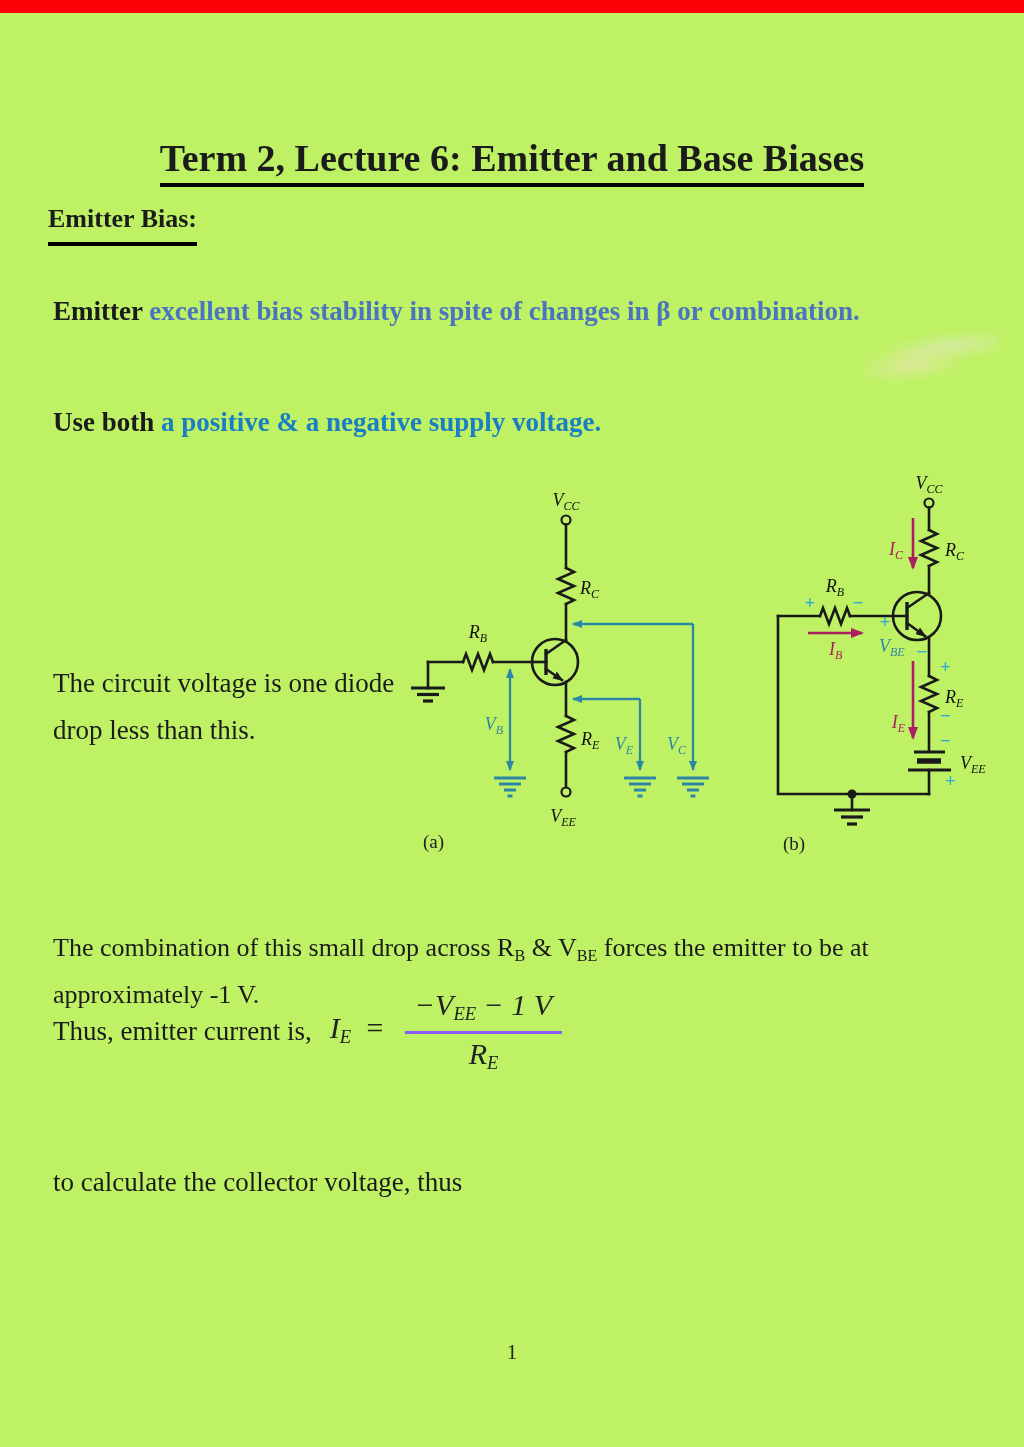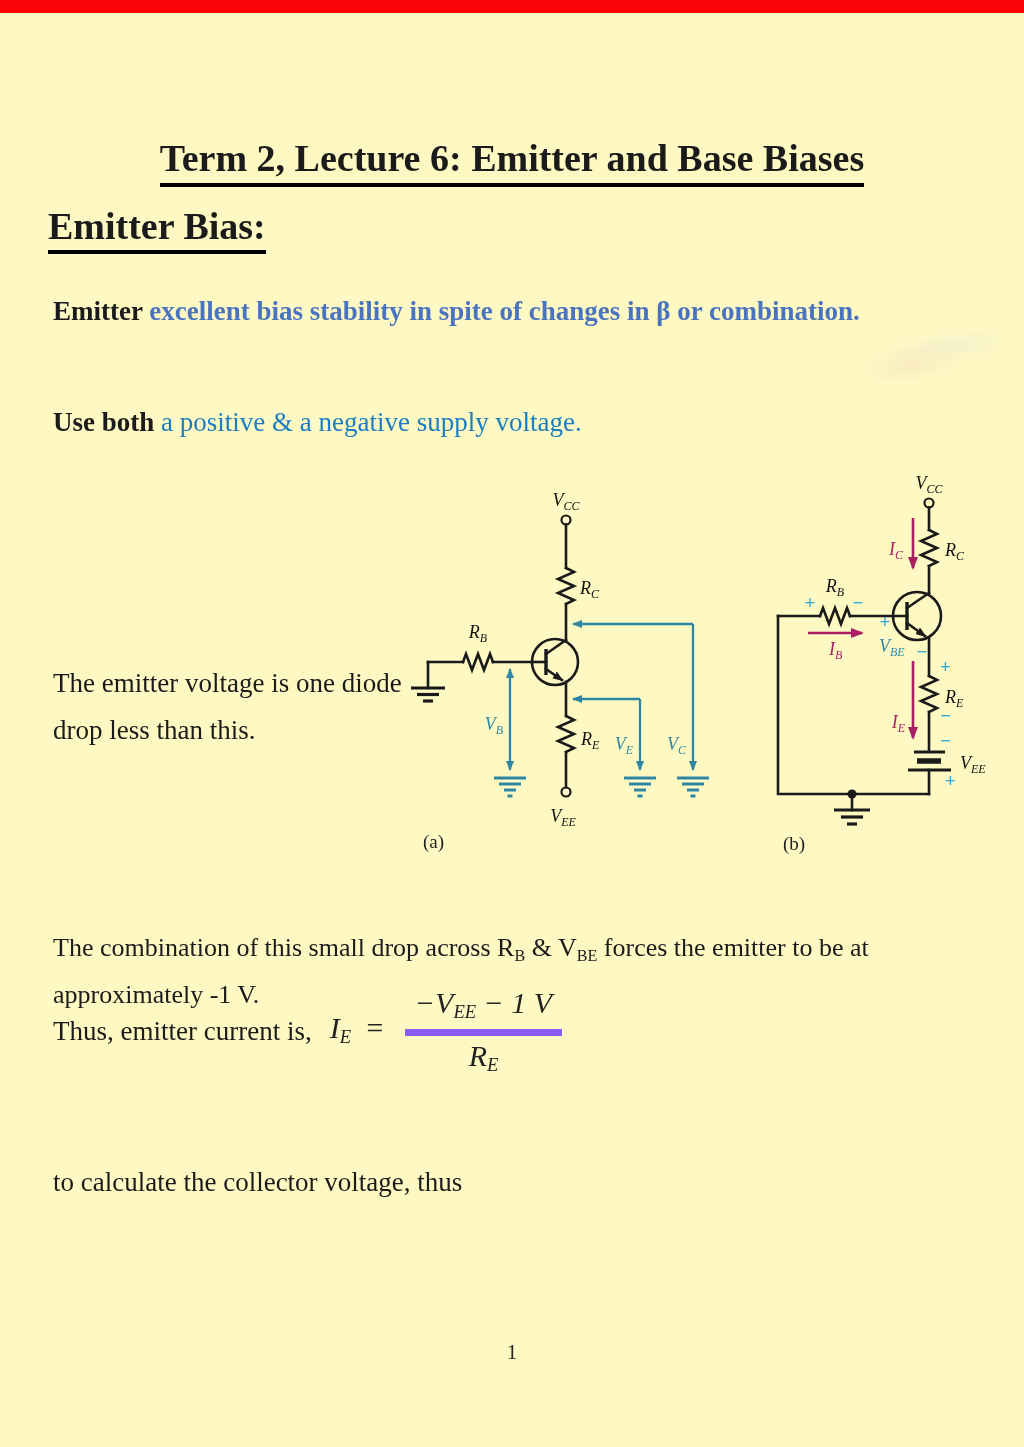--- a/index.html
+++ b/index.html
@@ -1,39 +1,39 @@
 <!DOCTYPE html>
 <html><head>
 <meta charset="utf-8">
 <style>
   html,body{margin:0;padding:0;background:#fff;}
-  .page{position:relative;width:1024px;height:1447px;background:#fef9c3;overflow:hidden;
+  .page{position:relative;width:1024px;height:1447px;background:#bef264;overflow:hidden;
         font-family:"Liberation Serif","DejaVu Serif",serif;color:#1b1b1b;}
   .topbar{position:absolute;left:0;top:0;width:1024px;height:13px;background:#fb0207;}
   .title-wrap{position:absolute;left:0;top:136px;width:1024px;text-align:center;}
   .title{display:inline-block;font-size:38px;font-weight:bold;border-bottom:4px solid #000;padding-bottom:3px;letter-spacing:0px;}
   .heading-wrap{position:absolute;left:48px;top:204px;}
-  .heading{display:inline-block;font-size:38px;font-weight:bold;border-bottom:4px solid #000;padding-bottom:2px;}
+  .heading{display:inline-block;font-size:26px;font-weight:bold;border-bottom:4px solid #000;padding-bottom:8px;}
   .para{position:absolute;font-size:27px;line-height:47px;}
   .bold{font-weight:bold;}
   .hl1{color:#4a74bf;font-weight:bold;}
-  .hl2{color:#1b7ec2;font-weight:normal;}
+  .hl2{color:#1b7ec2;font-weight:bold;}
   .p1{left:53px;top:288px;width:820px;}
   .p2{left:53px;top:399px;width:900px;}
   .pnpn{left:53px;top:466px;width:352px;}
   .pemit{left:53px;top:660px;width:352px;}
   .pcomb{left:53px;top:928px;width:920px;font-size:26px;line-height:39px;}
   .sub{font-size:0.62em;vertical-align:-0.28em;}
   .ital{font-style:italic;}
   .formula{font-style:italic;font-size:30px;font-family:"Liberation Serif","DejaVu Serif",serif;color:#222;}
   .frow{position:absolute;display:flex;align-items:center;}
   .thus-row{left:53px;top:985px;height:92px;}
   .thus-row .ptext{font-size:27px;text-align:right;}
   .frac{display:inline-block;text-align:center;vertical-align:middle;margin-left:14px;}
-  .frac .num{display:block;border-bottom:7px solid #8b5cf6;padding:0 10px 5px;}
+  .frac .num{display:block;border-bottom:3px solid #8b5cf6;padding:0 10px 5px;}
   .frac .den{display:block;padding-top:3px;}
   .app-row{left:53px;top:1103px;height:44px;}
   .app-row .ptext,.calc-row .ptext{font-size:27px;}
   .calc-row{left:53px;top:1160px;height:44px;}
   .gap55{margin-left:55px;}
   .gap38{margin-left:38px;}
   .pagenum{position:absolute;left:0;top:1340px;width:1024px;text-align:center;font-size:21px;color:#222;}
   .smudge{position:absolute;left:862px;top:328px;width:138px;height:58px;pointer-events:none;
     background:
       radial-gradient(ellipse 60% 45% at 35% 60%, rgba(243,225,190,0.55), rgba(243,225,190,0) 70%),
@@ -64,21 +64,21 @@
 
   <div class="heading-wrap">
     <span class="heading">Emitter Bias:</span>
   </div>
 
   <div class="para p1"><span class="bold">Emitter </span><span class="hl1">excellent bias stability in spite of changes in β or combination.</span></div>
 
   <div class="para p2"><span class="bold">Use both </span><span class="hl2">a positive &amp; a negative supply voltage.</span></div>
 
 
-  <div class="para pemit">The emitter voltage is one diode drop less than this.</div>
+  <div class="para pemit">The circuit voltage is one diode drop less than this.</div>
 
   <div class="smudge"></div>
 
   <svg style="left:403px;top:470px;" width="330" height="392" viewBox="0 0 330 392">
     <defs>
       <marker id="mteal" markerWidth="10" markerHeight="9" refX="9" refY="4" orient="auto-start-reverse" markerUnits="userSpaceOnUse">
         <path d="M0,0 L10,4 L0,8 z" fill="#2e86a5"></path>
       </marker>
       <marker id="mmag" markerWidth="13" markerHeight="11" refX="11" refY="5" orient="auto-start-reverse" markerUnits="userSpaceOnUse">
         <path d="M0,0 L13,5 L0,10 z" fill="#a91f62"></path>

